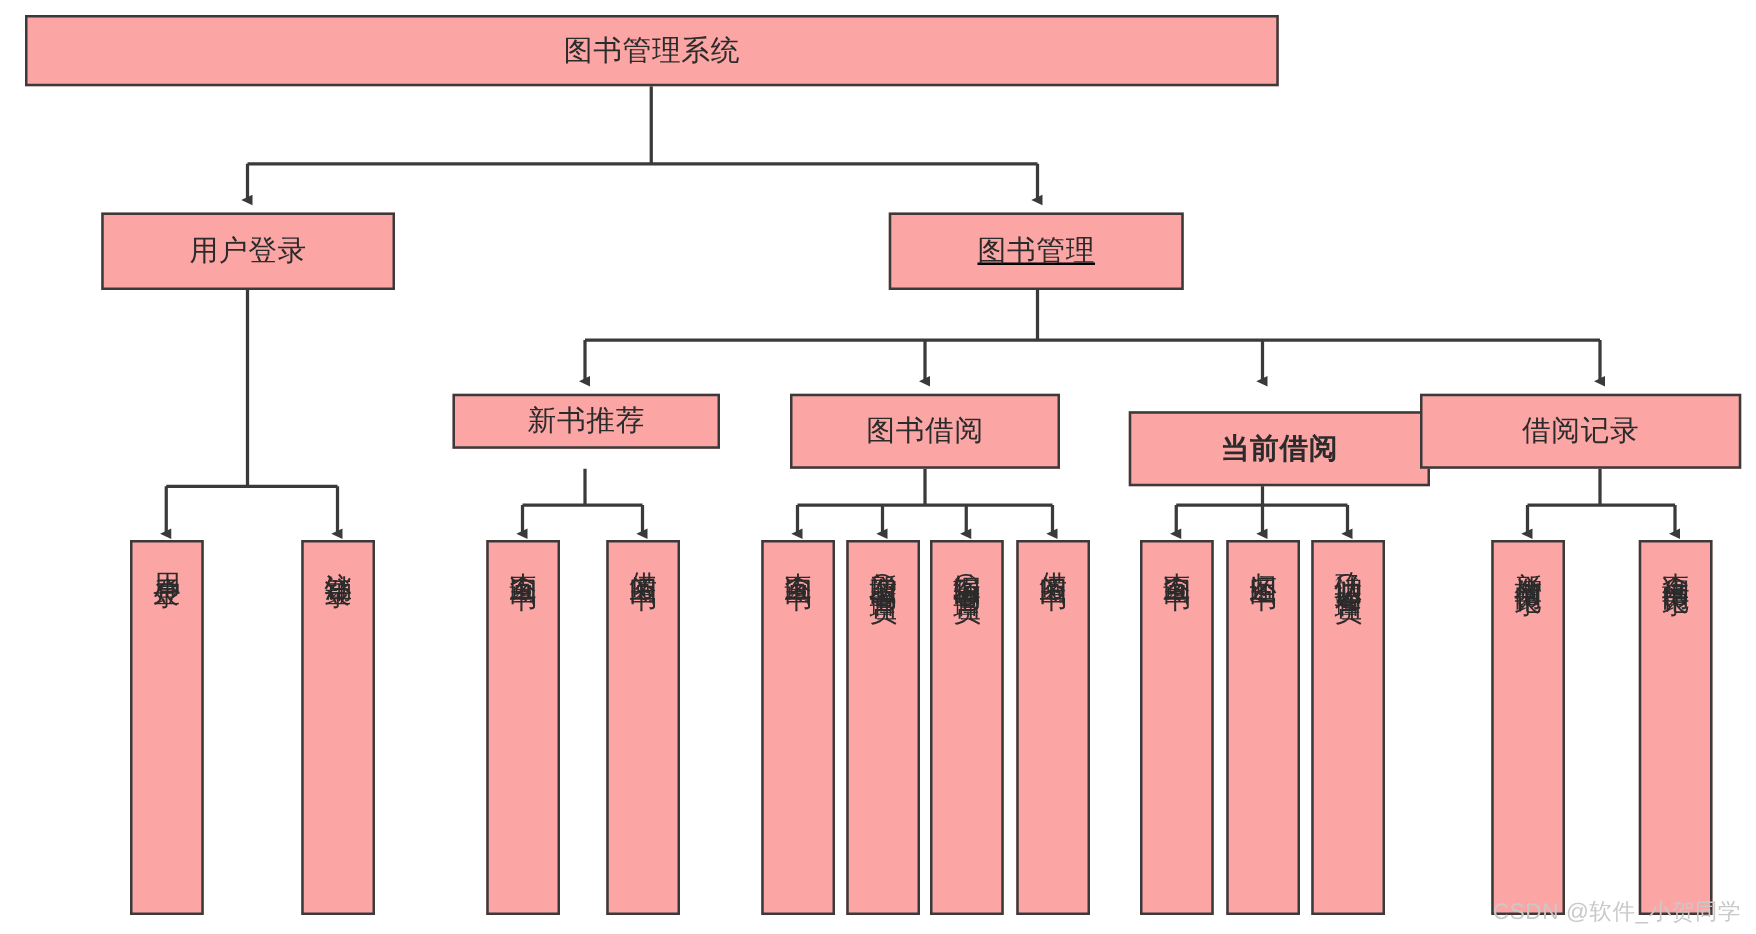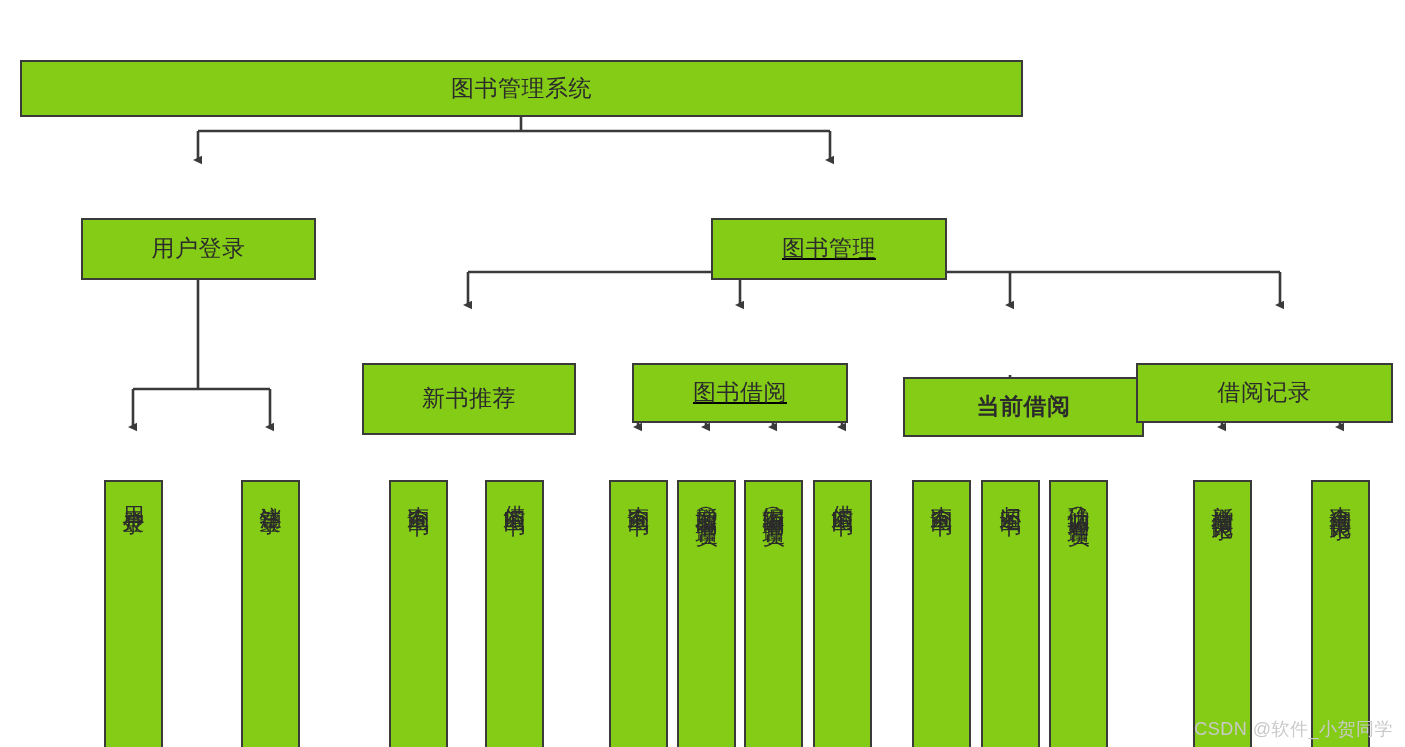--- a/index.html
+++ b/index.html
@@ -23,27 +23,26 @@
     position: absolute;
     left: 0;
     top: 0;
     width: 1405px;
     height: 747px;
     pointer-events: none;
   }
   .node {
     position: absolute;
     box-sizing: border-box;
-    background: #84cc16;
+    background: #fca5a5;
     border: 2.5px solid #3a3a3a;
     display: flex;
     align-items: center;
     justify-content: center;
     overflow: hidden;
-    margin-top: 48px;
   }
   .node .label {
     color: #2b2b2b;
     text-align: center;
     line-height: 1.12;
     white-space: pre;
   }
   .node.h .label {
     font-size: 23px;
     letter-spacing: 0.5px;
@@ -132,24 +131,24 @@
     <span class="label">图书管理系统</span>
   </div>
 
   <div class="node h" style="left:81px; top:170px; width:235px; height:62px;">
     <span class="label">用户登录</span>
   </div>
   <div class="node h" style="left:711px; top:170px; width:236px; height:62px;text-decoration:underline;">
     <span class="label">图书管理</span>
   </div>
 
-  <div class="node h" style="left:362px; top:315px; width:214px; height:72px;">
+  <div class="node h" style="left:362px; top:315px; width:214px; height:44px;">
     <span class="label">新书推荐</span>
   </div>
-  <div class="node h" style="left:632px; top:315px; width:216px; height:60px;text-decoration:underline;">
+  <div class="node h" style="left:632px; top:315px; width:216px; height:60px;">
     <span class="label">图书借阅</span>
   </div>
   <div class="node h" style="left:903px; top:329px; width:241px; height:60px;font-weight:bold;">
     <span class="label">当前借阅</span>
   </div>
   <div class="node h" style="left:1136px; top:315px; width:257px; height:60px;">
     <span class="label">借阅记录</span>
   </div>
 
   <div class="node v" style="left:104px; top:432px; width:59px; height:300px;">

